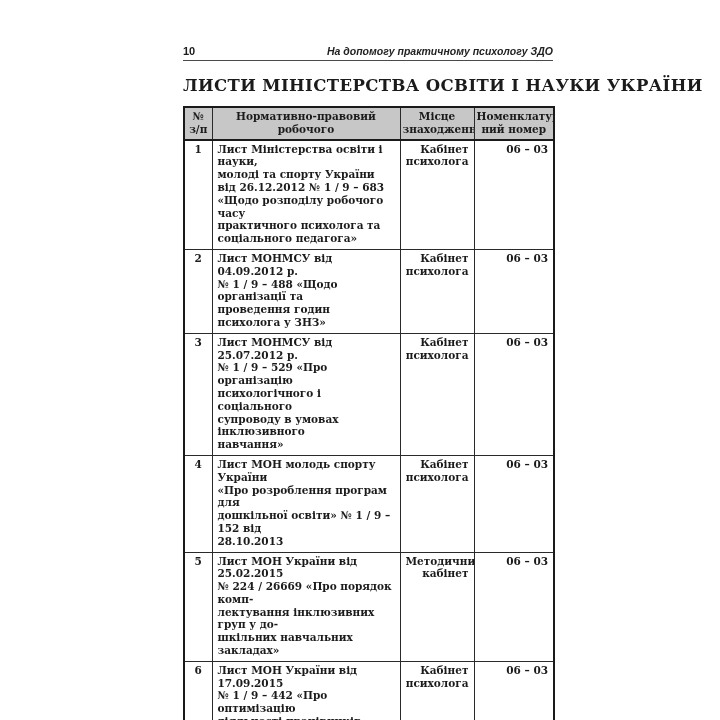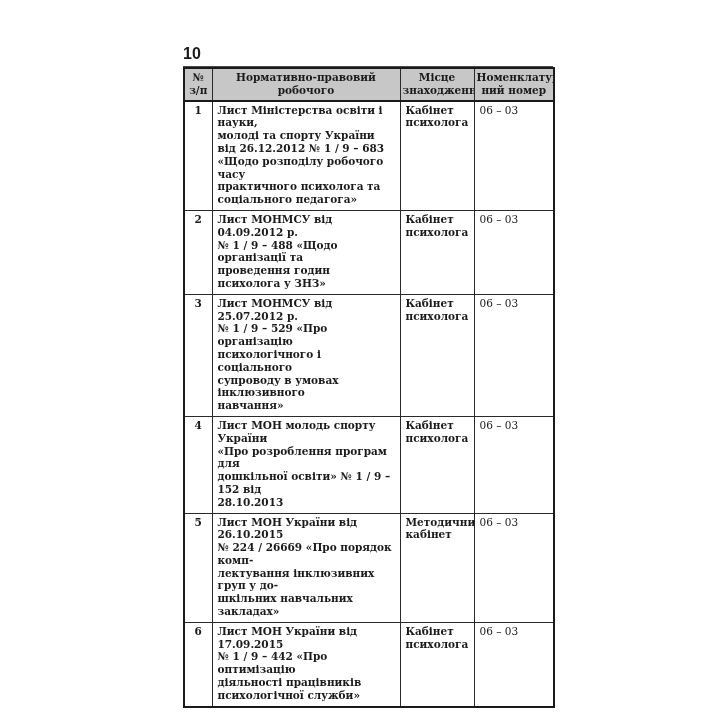--- a/index.html
+++ b/index.html
@@ -20,21 +20,21 @@
   .running-header {
     display: flex;
     justify-content: space-between;
     align-items: flex-end;
     border-bottom: 1.5px solid #4a4a4a;
     padding-bottom: 3px;
   }
   .page-number {
     font-family: "Liberation Sans", sans-serif;
     font-weight: bold;
-    font-size: 16px;
+    font-size: 11px;
   }
   .running-title {
     font-family: "Liberation Sans", sans-serif;
     font-style: italic;
     font-weight: 600;
     font-size: 10.5px;
     color: #222;
   }
   .page-title {
     text-align: center;
@@ -65,32 +65,34 @@
   table.doc-table { border: 2px solid #1a1a1a; }
   table.doc-table thead th {
     background: #c7c7c7;
     font-weight: bold;
     text-align: center;
     padding: 2px 2px 3px 2px;
     border-bottom: 2px solid #1a1a1a;
   }
   td.cell-num   { text-align: center; font-weight: 600; }
   td.cell-doc   { text-align: left;   font-weight: 600; }
-  td.cell-place { text-align: left;   font-weight: 600; }
-  td.cell-nomen { text-align: left; font-weight: 400; border-radius: 11px; }
+  td.cell-place { text-align: right;   font-weight: 600; }
+  td.cell-nomen { text-align: right; font-weight: 700; border-radius: 11px; }
 </style>
 </head>
 <body>
 
 <div class="page">
 
   <div class="running-header">
     <span class="page-number">10</span>
+    <span class="running-title">На допомогу практичному психологу ЗДО</span>
   </div>
 
+  <div class="page-title">ЛИСТИ МІНІСТЕРСТВА ОСВІТИ І НАУКИ УКРАЇНИ</div>
 
   <table class="doc-table">
     <colgroup>
       <col class="c-num">
         <col class="c-doc">
         <col class="c-place">
         <col class="c-nomen">
     </colgroup>
     <thead>
       <tr>
@@ -141,21 +143,21 @@
         <td class="cell-doc">Лист МОН молодь спорту України
 «Про розроблення програм для
 дошкільної освіти» № 1 / 9 – 152 від
 28.10.2013</td>
         <td class="cell-place">Кабінет
 психолога</td>
         <td class="cell-nomen">06 – 03</td>
       </tr>
       <tr>
         <td class="cell-num">5</td>
-        <td class="cell-doc">Лист МОН України від 26.10.2015
+        <td class="cell-doc">Лист МОН України від 25.02.2015
 № 224 / 26669 «Про порядок комп-
 лектування інклюзивних груп у до-
 шкільних навчальних закладах»</td>
         <td class="cell-place">Методичний
 кабінет</td>
         <td class="cell-nomen">06 – 03</td>
       </tr>
       <tr>
         <td class="cell-num">6</td>
         <td class="cell-doc">Лист МОН України від 17.09.2015

